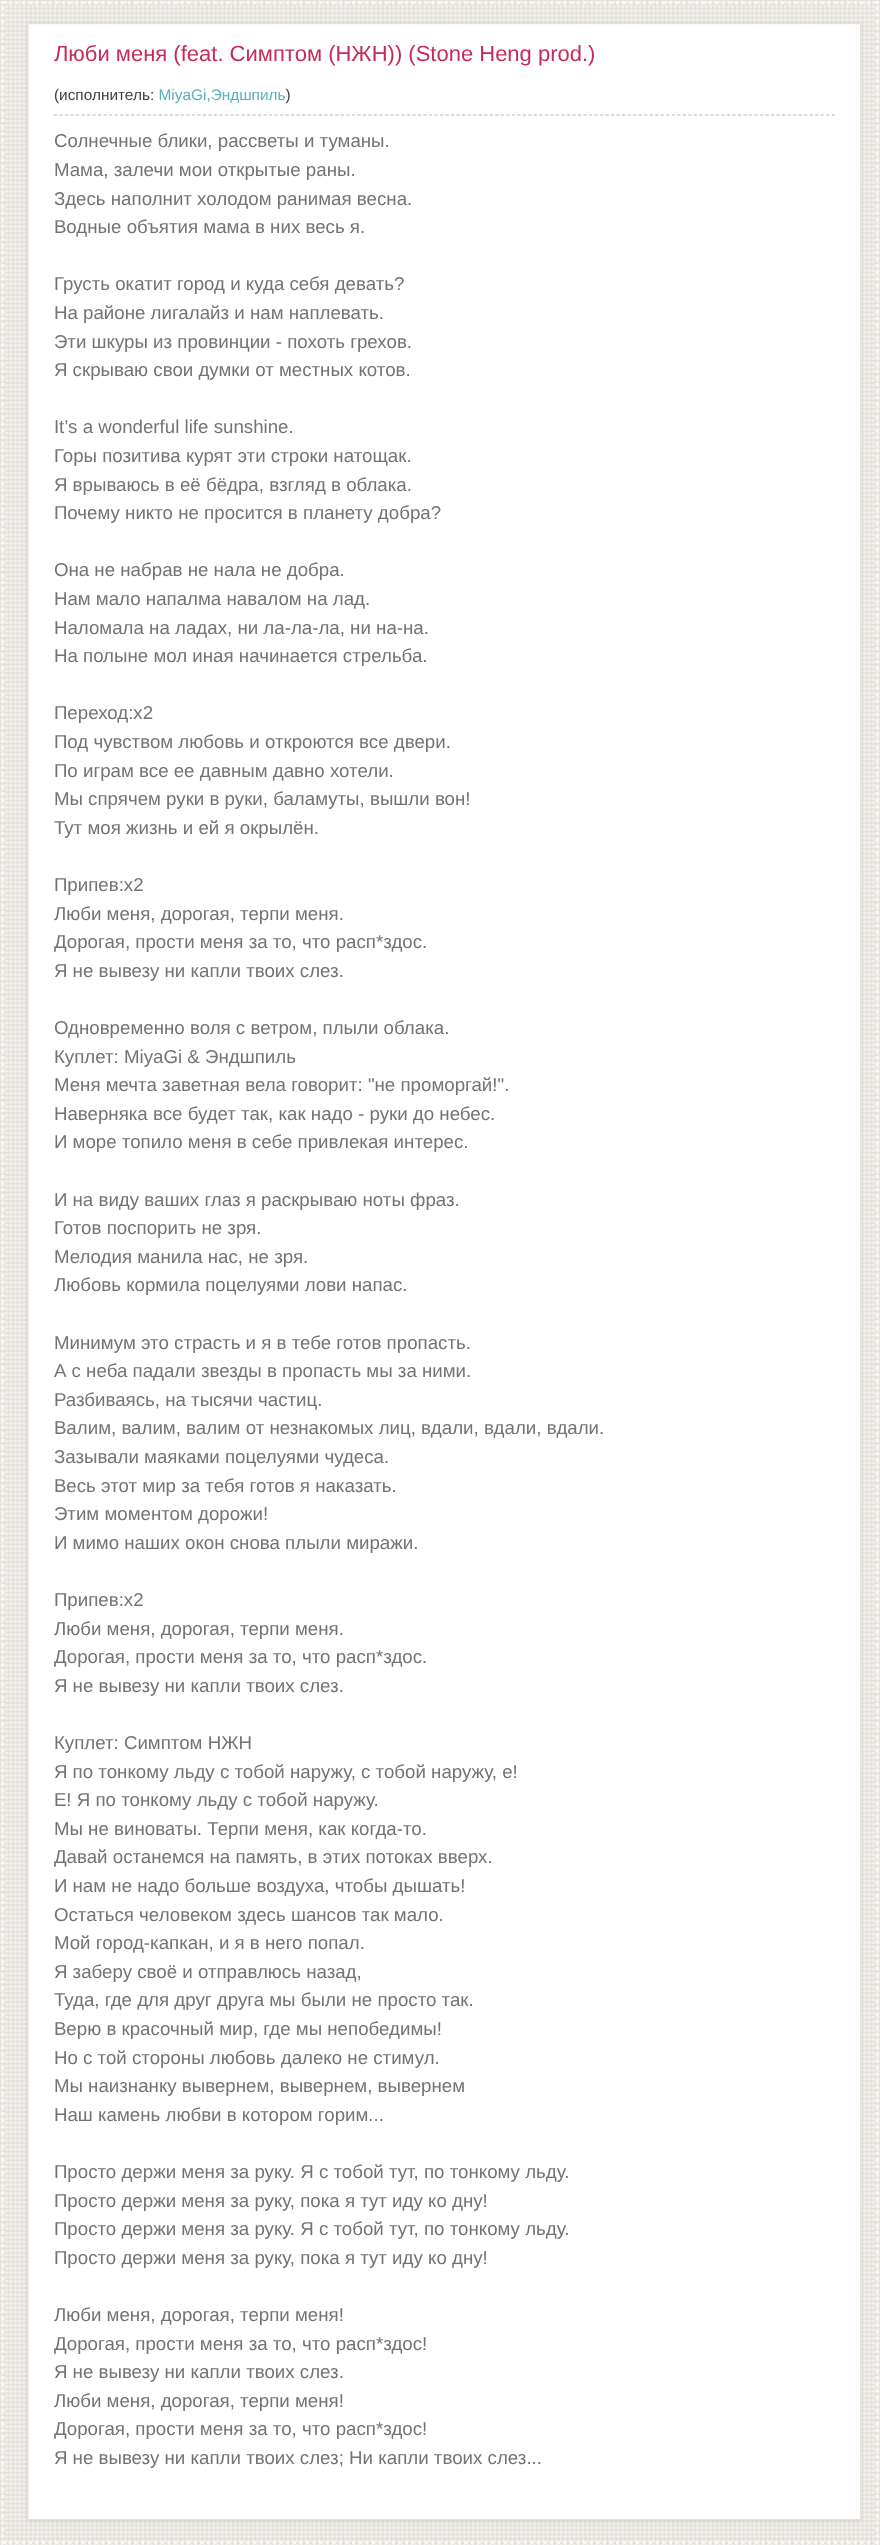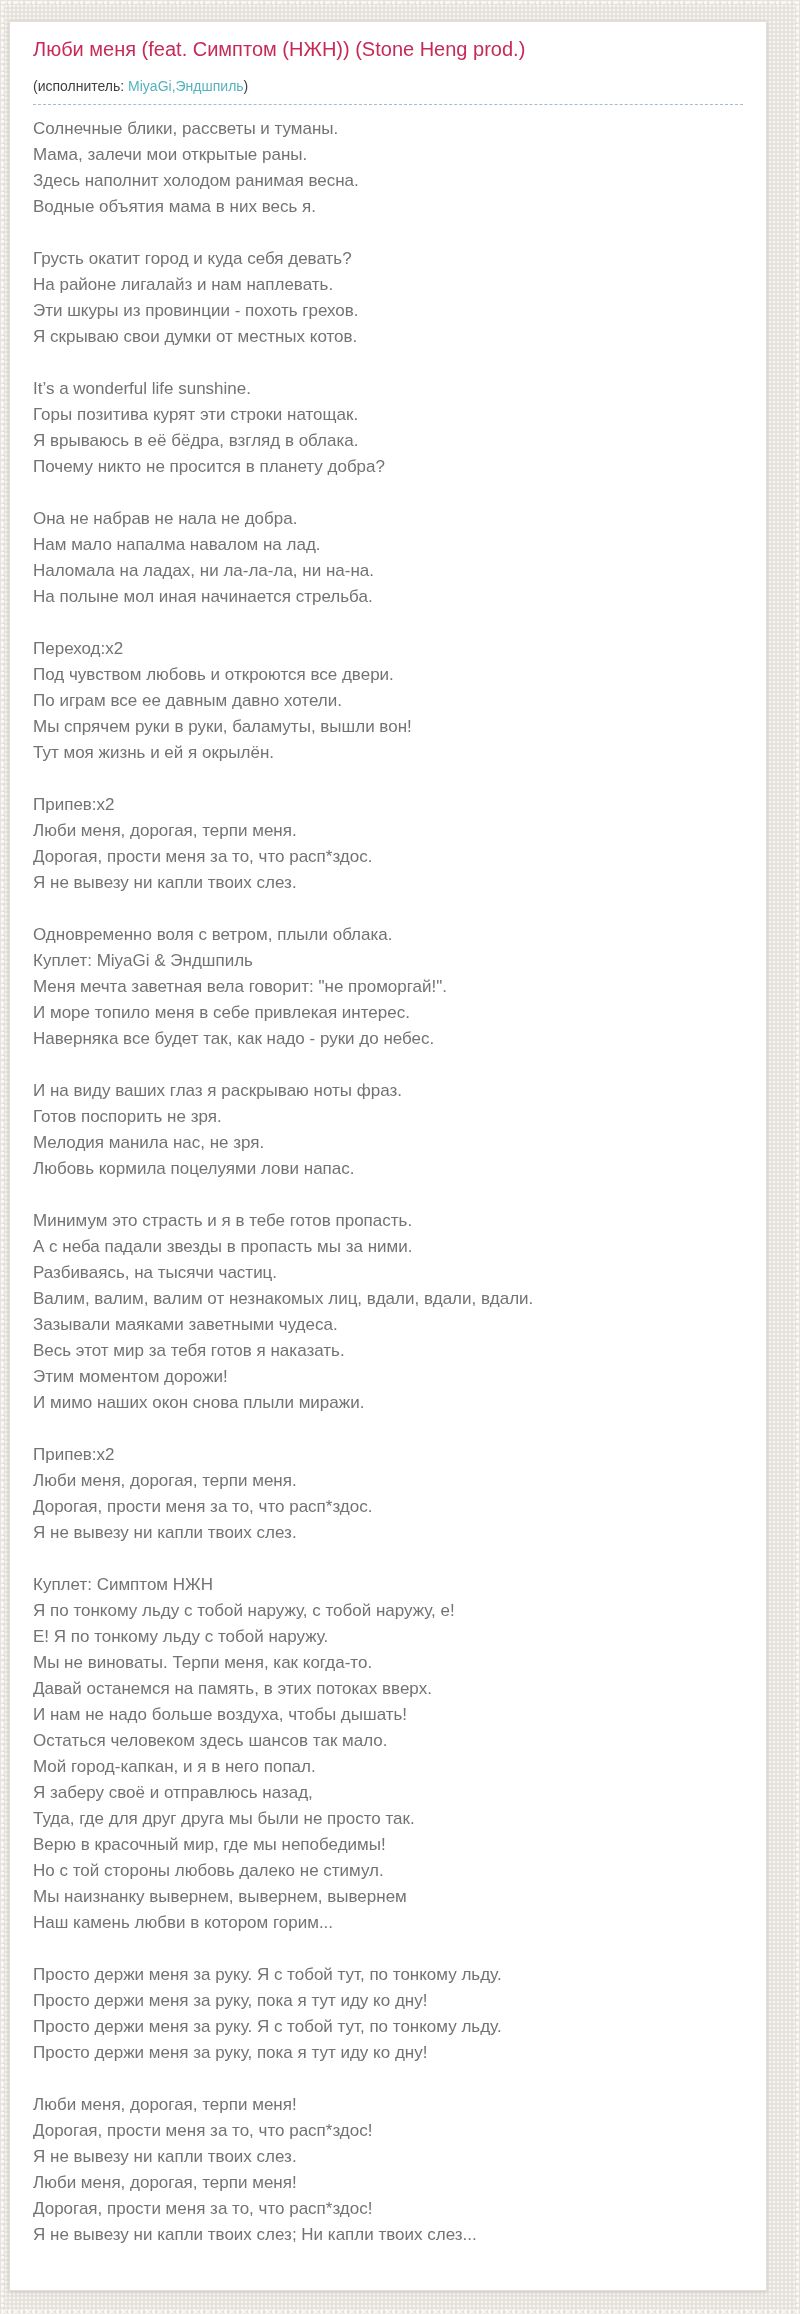--- a/index.html
+++ b/index.html
@@ -18,21 +18,21 @@
     overflow: hidden;
   }
   .page-frame {
     position: absolute;
     inset: 1px;
     border: 3px dotted #faf8f4;
     pointer-events: none;
   }
   .sheet {
     position: absolute;
-    left: 9px;
+    left: 25px;
     top: 21px;
     width: 758px;
     height: 2270px;
     background: #ffffff;
     border: 1px solid #e2ded8;
     box-shadow: 0 1px 4px rgba(0,0,0,.10);
     padding: 14px 23px 0 23px;
   }
   .song-title {
     font-size: 20px;
@@ -106,33 +106,33 @@
       <div class="lyric-line">Тут моя жизнь и ей я окрылён.</div>
       <div class="lyric-line">&nbsp;</div>
       <div class="lyric-line">Припев:x2</div>
       <div class="lyric-line">Люби меня, дорогая, терпи меня.</div>
       <div class="lyric-line">Дорогая, прости меня за то, что расп*здос.</div>
       <div class="lyric-line">Я не вывезу ни капли твоих слез.</div>
       <div class="lyric-line">&nbsp;</div>
       <div class="lyric-line">Одновременно воля с ветром, плыли облака.</div>
       <div class="lyric-line">Куплет: MiyaGi &amp; Эндшпиль</div>
       <div class="lyric-line">Меня мечта заветная вела говорит: "не проморгай!".</div>
+      <div class="lyric-line">Наверняка все будет так, как надо - руки до небес.</div>
       <div class="lyric-line">И море топило меня в себе привлекая интерес.</div>
-      <div class="lyric-line">Наверняка все будет так, как надо - руки до небес.</div>
       <div class="lyric-line">&nbsp;</div>
       <div class="lyric-line">И на виду ваших глаз я раскрываю ноты фраз.</div>
       <div class="lyric-line">Готов поспорить не зря.</div>
       <div class="lyric-line">Мелодия манила нас, не зря.</div>
       <div class="lyric-line">Любовь кормила поцелуями лови напас.</div>
       <div class="lyric-line">&nbsp;</div>
       <div class="lyric-line">Минимум это страсть и я в тебе готов пропасть.</div>
       <div class="lyric-line">А с неба падали звезды в пропасть мы за ними.</div>
       <div class="lyric-line">Разбиваясь, на тысячи частиц.</div>
       <div class="lyric-line">Валим, валим, валим от незнакомых лиц, вдали, вдали, вдали.</div>
-      <div class="lyric-line">Зазывали маяками заветными чудеса.</div>
+      <div class="lyric-line">Зазывали маяками поцелуями чудеса.</div>
       <div class="lyric-line">Весь этот мир за тебя готов я наказать.</div>
       <div class="lyric-line">Этим моментом дорожи!</div>
       <div class="lyric-line">И мимо наших окон снова плыли миражи.</div>
       <div class="lyric-line">&nbsp;</div>
       <div class="lyric-line">Припев:x2</div>
       <div class="lyric-line">Люби меня, дорогая, терпи меня.</div>
       <div class="lyric-line">Дорогая, прости меня за то, что расп*здос.</div>
       <div class="lyric-line">Я не вывезу ни капли твоих слез.</div>
       <div class="lyric-line">&nbsp;</div>
       <div class="lyric-line">Куплет: Симптом НЖН</div>

